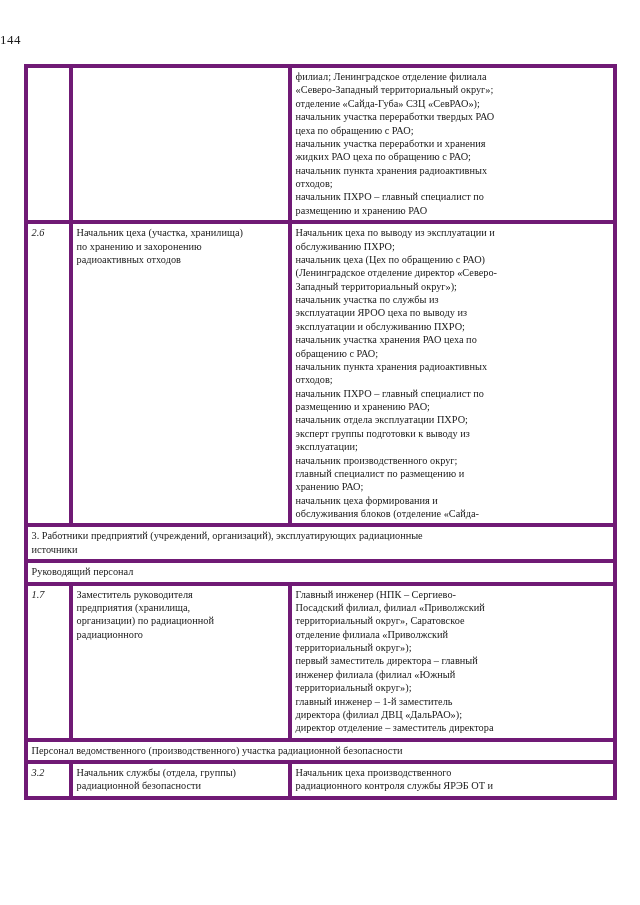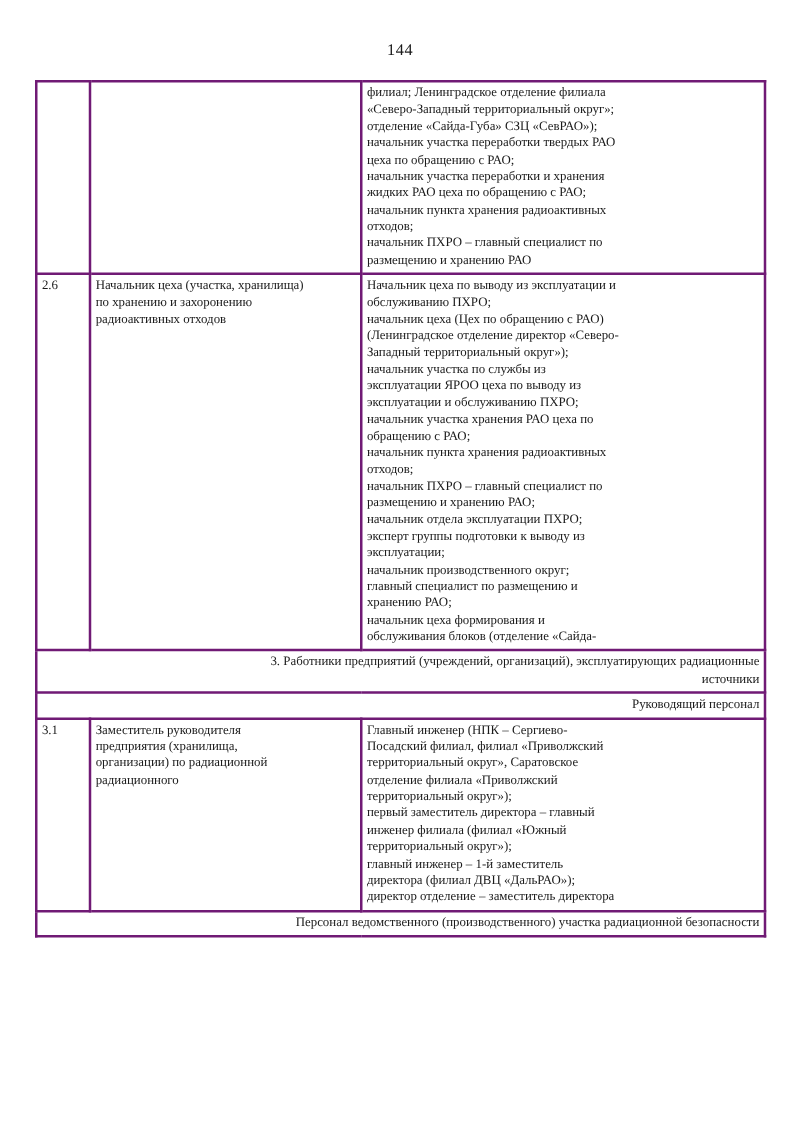--- a/index.html
+++ b/index.html
@@ -16,44 +16,43 @@
     overflow: hidden;
   }
   .page {
     position: relative;
     width: 640px;
     height: 905px;
     box-sizing: border-box;
     padding: 0;
   }
   .page-number {
-    text-align: center;
     font-size: 13px;
     margin-top: 32px;
     margin-bottom: 16px;
     letter-spacing: 0.5px;
   }
   .doc-table {
     border-collapse: collapse;
     width: 556px;
     margin: 0 auto;
     table-layout: fixed;
     font-size: 10.3px;
     line-height: 1.30;
   }
   .doc-table td {
-    border: 2px solid #701a75;
+    border: 4px solid #701a75;
     vertical-align: top;
     padding: 2px 3px 3px 4px;
   }
-  .col-num { width: 34px; text-align: left; padding-left: 5px; }
+  .col-num { width: 34px; text-align: left; padding-left: 5px; font-style: italic; }
   .col-post { width: 208px; }
   .col-desc { width: 314px; }
   .span-head {
-    text-align: right;
+    text-align: left;
     padding: 2px 6px 3px 6px;
     margin-left: 48px;
   }
   .cell-lines div {
     margin: 0;
     padding: 0;
   }
 </style>
 </head>
 <body>
@@ -121,21 +120,21 @@
           <div>3. Работники предприятий (учреждений, организаций), эксплуатирующих радиационные</div>
           <div>источники</div>
         </td>
       </tr>
 
       <tr>
         <td colspan="3" class="span-head">Руководящий персонал</td>
       </tr>
 
       <tr>
-        <td class="col-num">3.1</td>
+        <td class="col-num">1.7</td>
         <td class="col-post cell-lines">
           <div>Заместитель руководителя</div>
           <div>предприятия (хранилища,</div>
           <div>организации) по радиационной</div>
           <div>радиационного</div>
         </td>
         <td class="col-desc cell-lines">
           <div>Главный инженер (НПК – Сергиево-</div>
           <div>Посадский филиал, филиал «Приволжский</div>
           <div>территориальный округ», Саратовское</div>
@@ -147,17 +146,28 @@
           <div>главный инженер – 1-й заместитель</div>
           <div>директора (филиал ДВЦ «ДальРАО»);</div>
           <div>директор отделение – заместитель директора</div>
         </td>
       </tr>
 
       <tr>
         <td colspan="3" class="span-head">Персонал ведомственного (производственного) участка радиационной безопасности</td>
       </tr>
 
+      <tr>
+        <td class="col-num">3.2</td>
+        <td class="col-post cell-lines">
+          <div>Начальник службы (отдела, группы)</div>
+          <div>радиационной безопасности</div>
+        </td>
+        <td class="col-desc cell-lines">
+          <div>Начальник цеха производственного</div>
+          <div>радиационного контроля службы ЯРЭБ ОТ и</div>
+        </td>
+      </tr>
 
     </tbody>
   </table>
 
 </div>
 
 </body></html>

